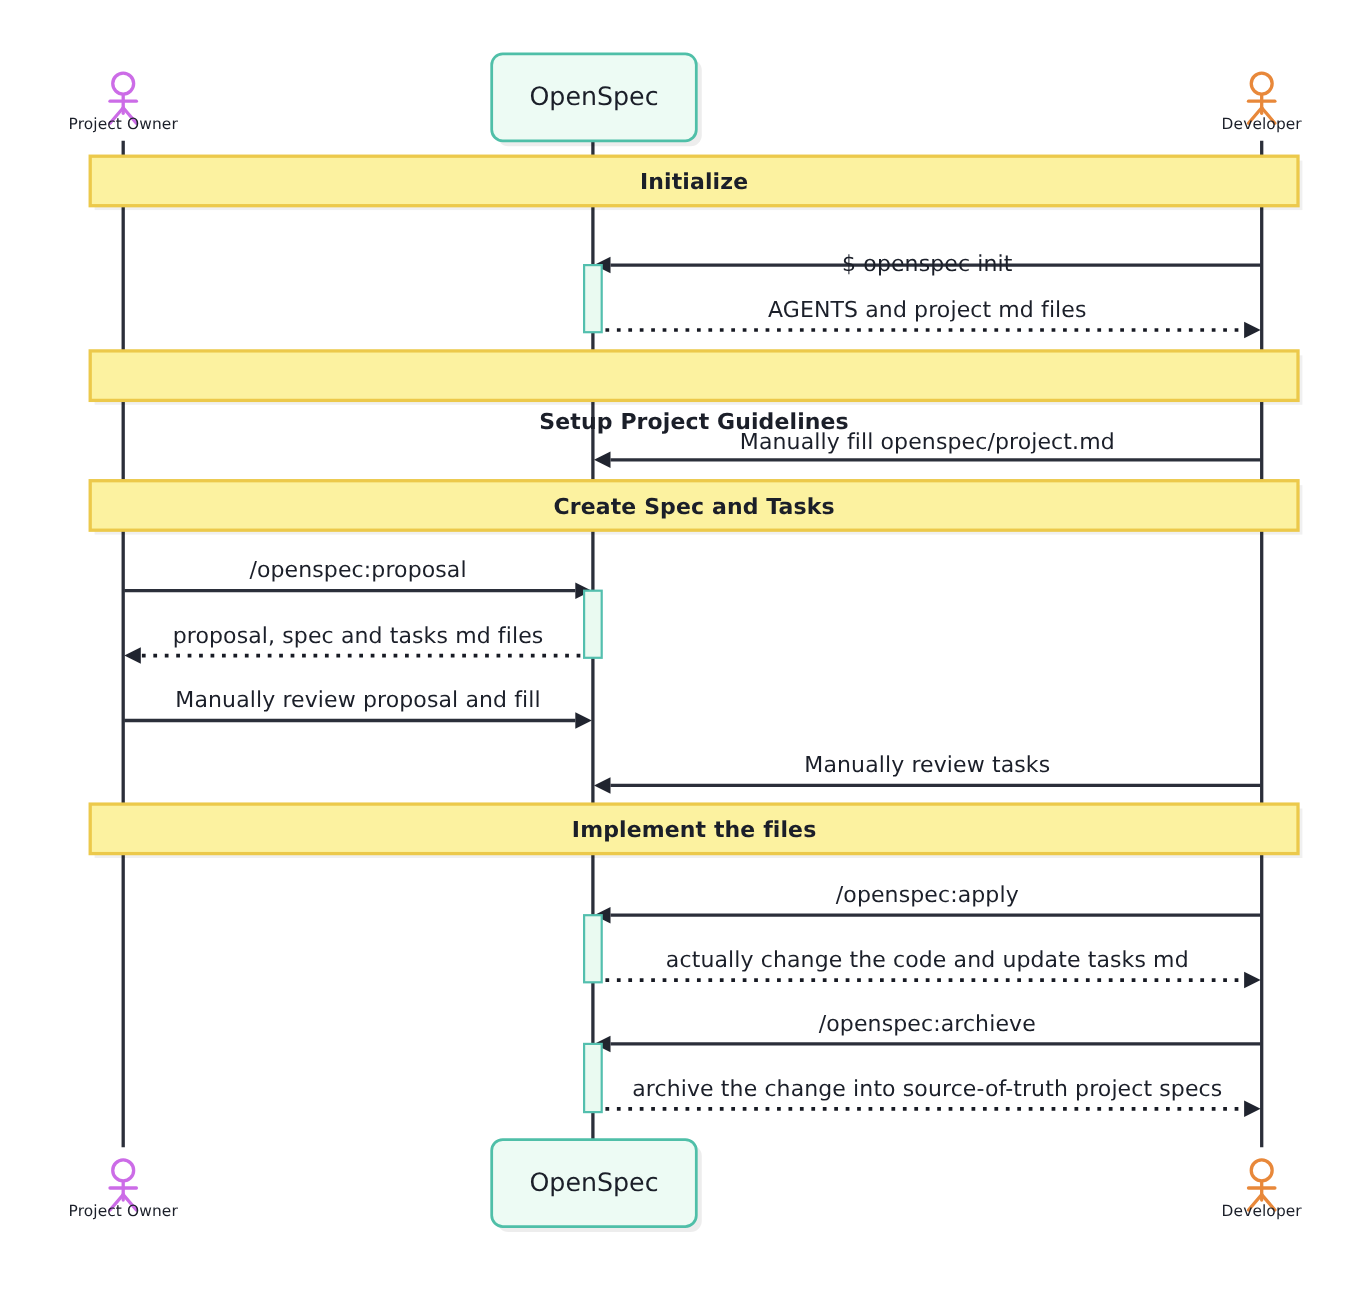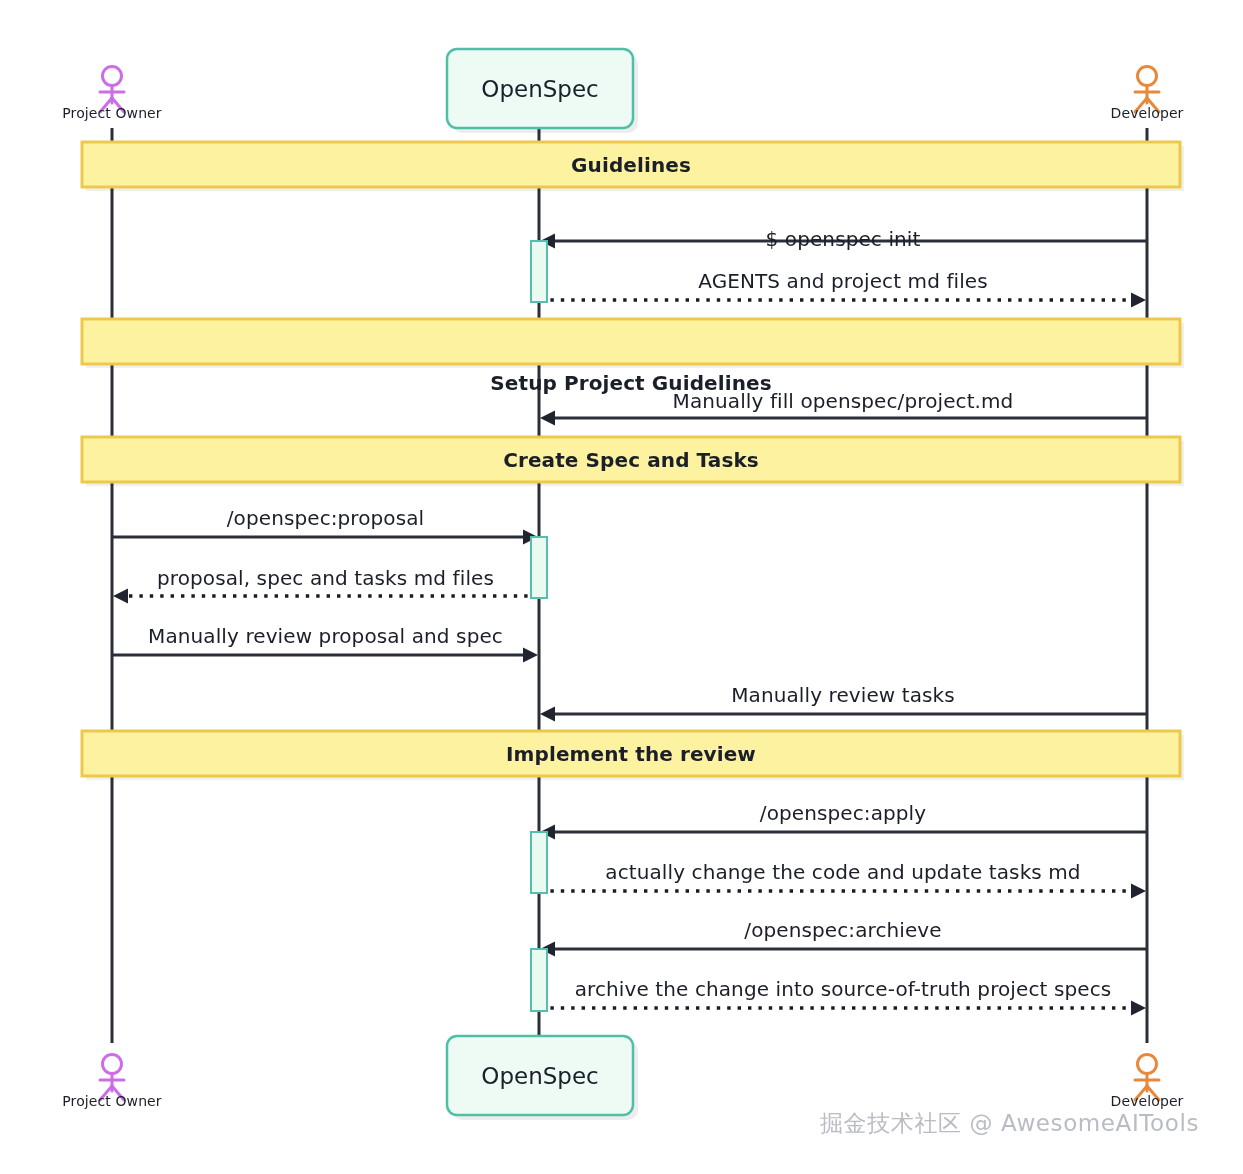--- a/index.html
+++ b/index.html
@@ -187,36 +187,35 @@
         <g>
           <circle cx="1147" cy="1064" r="9.5" stroke="#e8883a" class="actor-shape"></circle>
           <line x1="1147" y1="1074" x2="1147" y2="1091" stroke="#e8883a" class="actor-shape"></line>
           <line x1="1135" y1="1080" x2="1159" y2="1080" stroke="#e8883a" class="actor-shape"></line>
           <line x1="1147" y1="1086" x2="1135" y2="1100" stroke="#e8883a" class="actor-shape"></line>
           <line x1="1147" y1="1086" x2="1159" y2="1100" stroke="#e8883a" class="actor-shape"></line>
         </g>
       </g>
   </svg>
   <div id="labels">
-      <div class="lbl banner-label" style="left: 631px; top: 164.5px;">Guidelines</div>
+      <div class="lbl banner-label" style="left: 631px; top: 164.5px;">Initialize</div>
       <div class="lbl banner-label" style="left: 631px; top: 341.5px; margin-top: 41px;">Setup Project Guidelines</div>
       <div class="lbl banner-label" style="left: 631px; top: 459.5px;">Create Spec and Tasks</div>
-      <div class="lbl banner-label" style="left: 631px; top: 753.5px;">Implement the review</div>
+      <div class="lbl banner-label" style="left: 631px; top: 753.5px;">Implement the files</div>
       <div class="lbl message-label" style="left: 843px; top: 233px; margin-top: 16px;">$ openspec init</div>
       <div class="lbl message-label" style="left: 843px; top: 291px;">AGENTS and project md files</div>
       <div class="lbl message-label" style="left: 843px; top: 411px;">Manually fill openspec/project.md</div>
       <div class="lbl message-label" style="left: 325.5px; top: 528px;">/openspec:proposal</div>
       <div class="lbl message-label" style="left: 325.5px; top: 588px;">proposal, spec and tasks md files</div>
-      <div class="lbl message-label" style="left: 325.5px; top: 646px;">Manually review proposal and spec</div>
+      <div class="lbl message-label" style="left: 325.5px; top: 646px;">Manually review proposal and fill</div>
       <div class="lbl message-label" style="left: 843px; top: 705px; text-align: center;">Manually review tasks</div>
       <div class="lbl message-label" style="left: 843px; top: 823px;">/openspec:apply</div>
       <div class="lbl message-label" style="left: 843px; top: 882px;">actually change the code and update tasks md</div>
       <div class="lbl message-label" style="left: 843px; top: 940px;">/openspec:archieve</div>
       <div class="lbl message-label" style="left: 843px; top: 999px;">archive the change into source-of-truth project specs</div>
       <div class="lbl actor-label" style="left: 112px; top: 106px;">Project Owner</div>
       <div class="lbl actor-label" style="left: 112px; top: 1094px;">Project Owner</div>
       <div class="lbl participant-label" style="left: 540px; top: 89px;">OpenSpec</div>
       <div class="lbl participant-label" style="left: 540px; top: 1076px;">OpenSpec</div>
       <div class="lbl actor-label" style="left: 1147px; top: 106px;">Developer</div>
       <div class="lbl actor-label" style="left: 1147px; top: 1094px;">Developer</div>
     </div>
-  <div class="watermark" style="left: 820px; top: 1108px;">掘金技术社区 @ AwesomeAITools</div>
 </div>
 
 </body></html>

